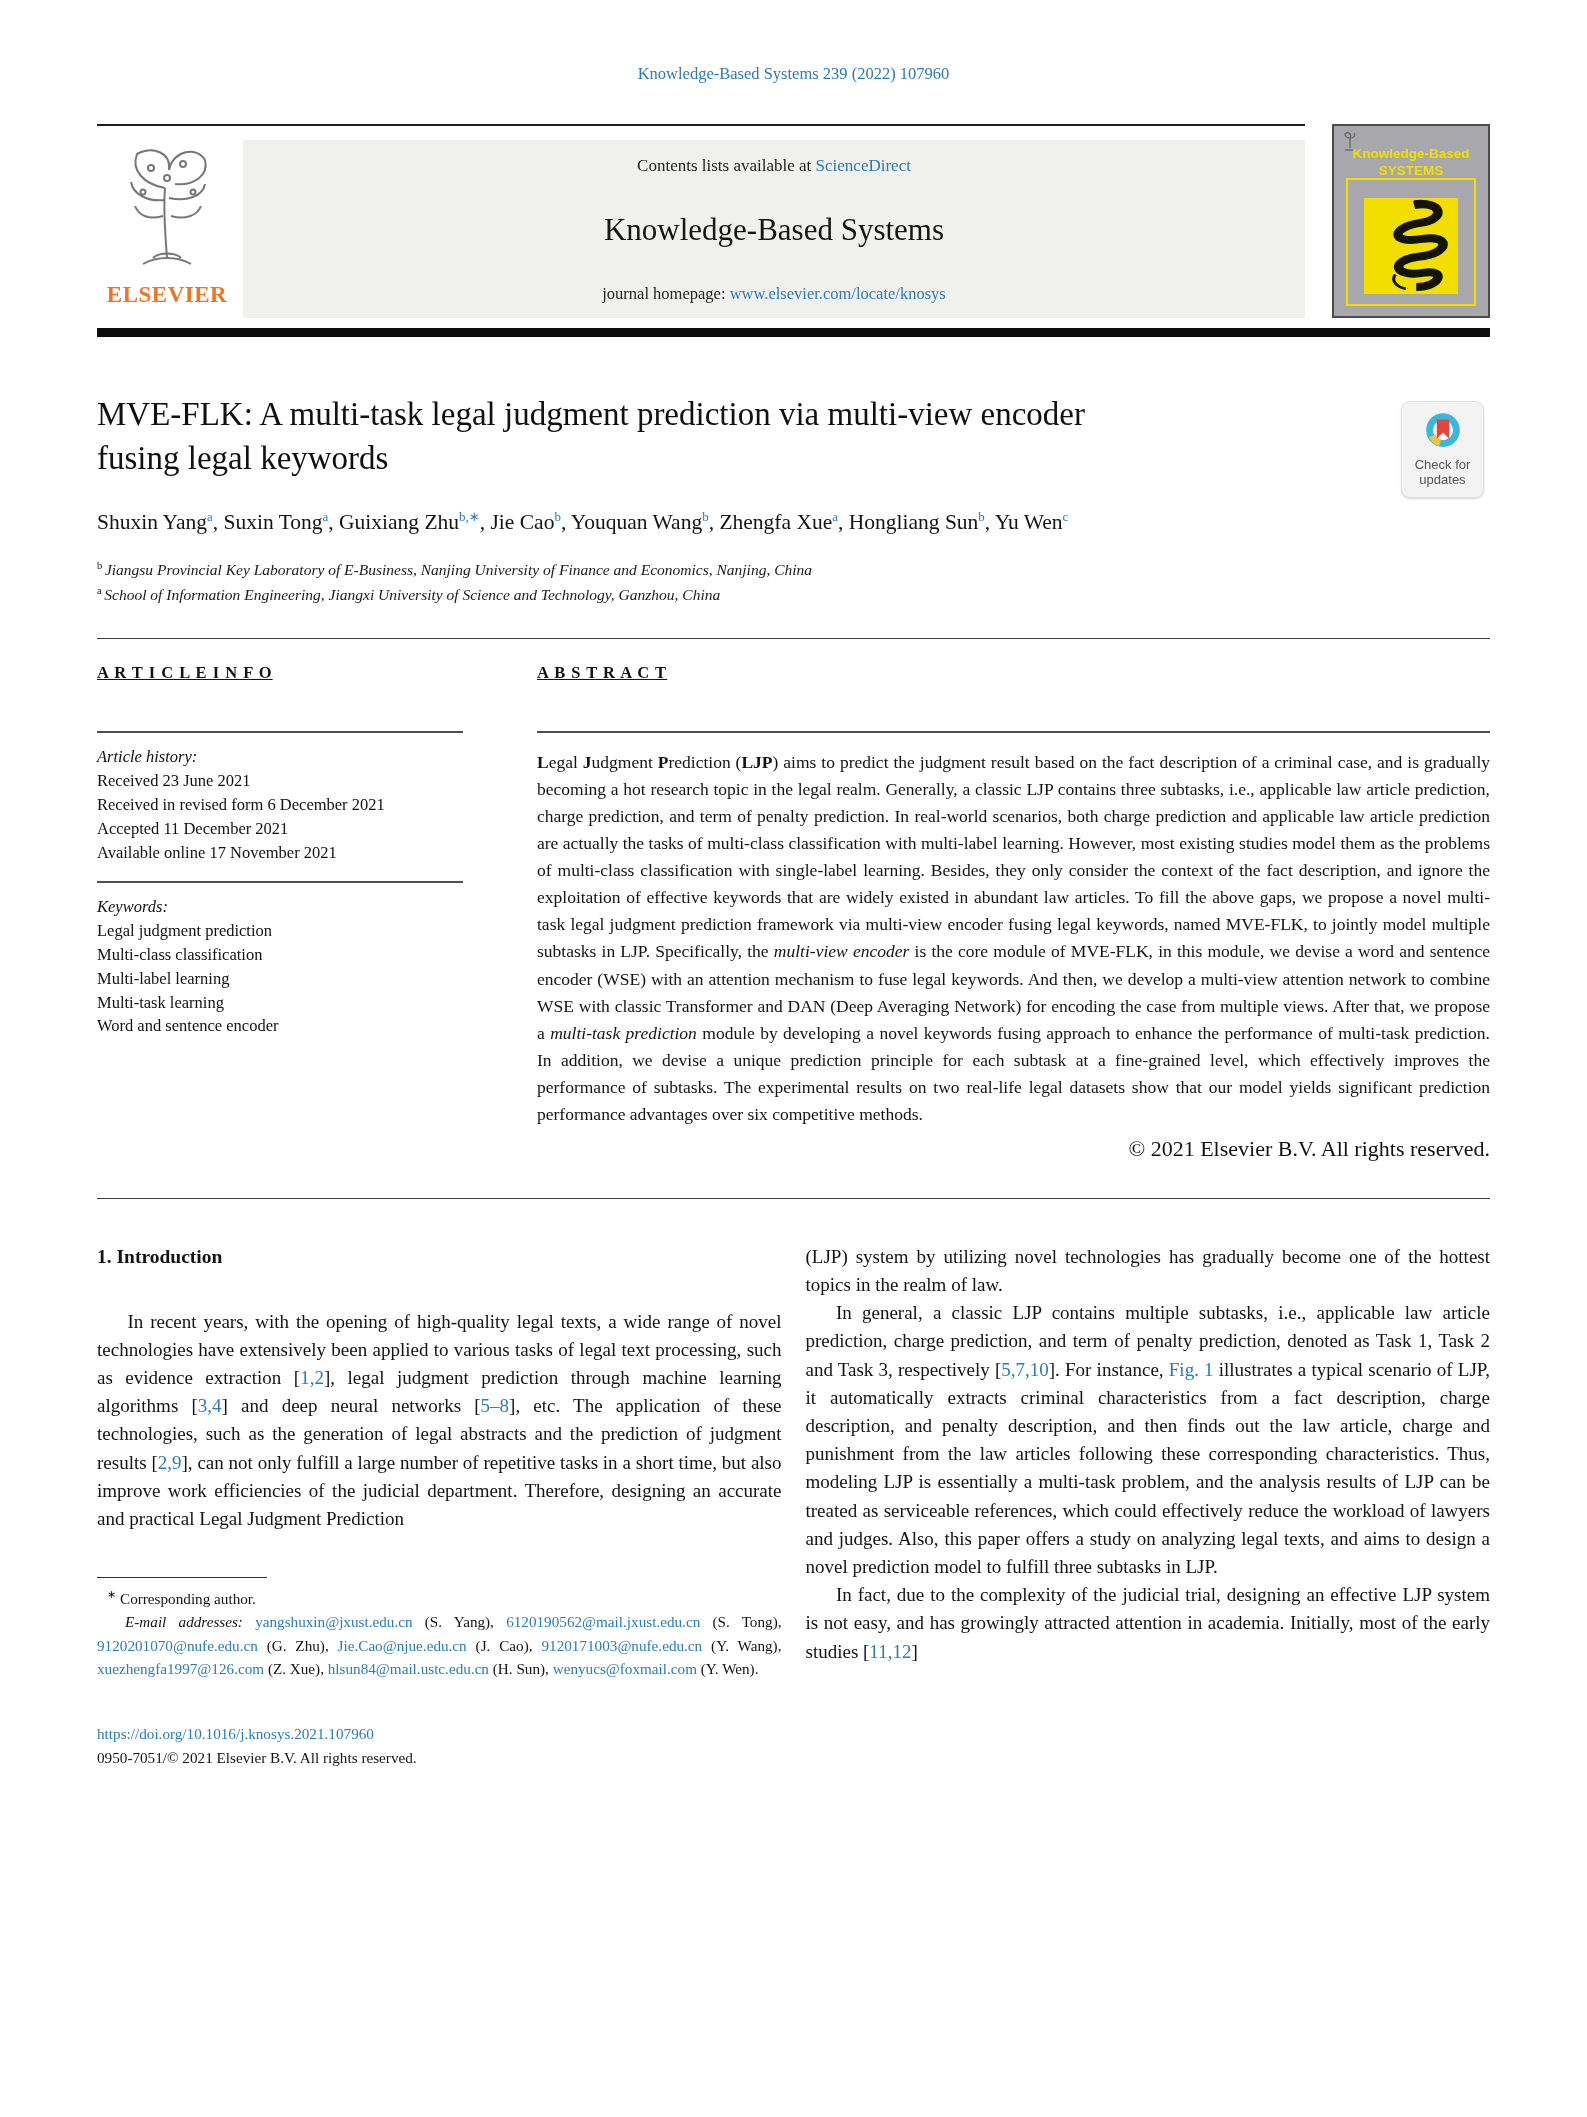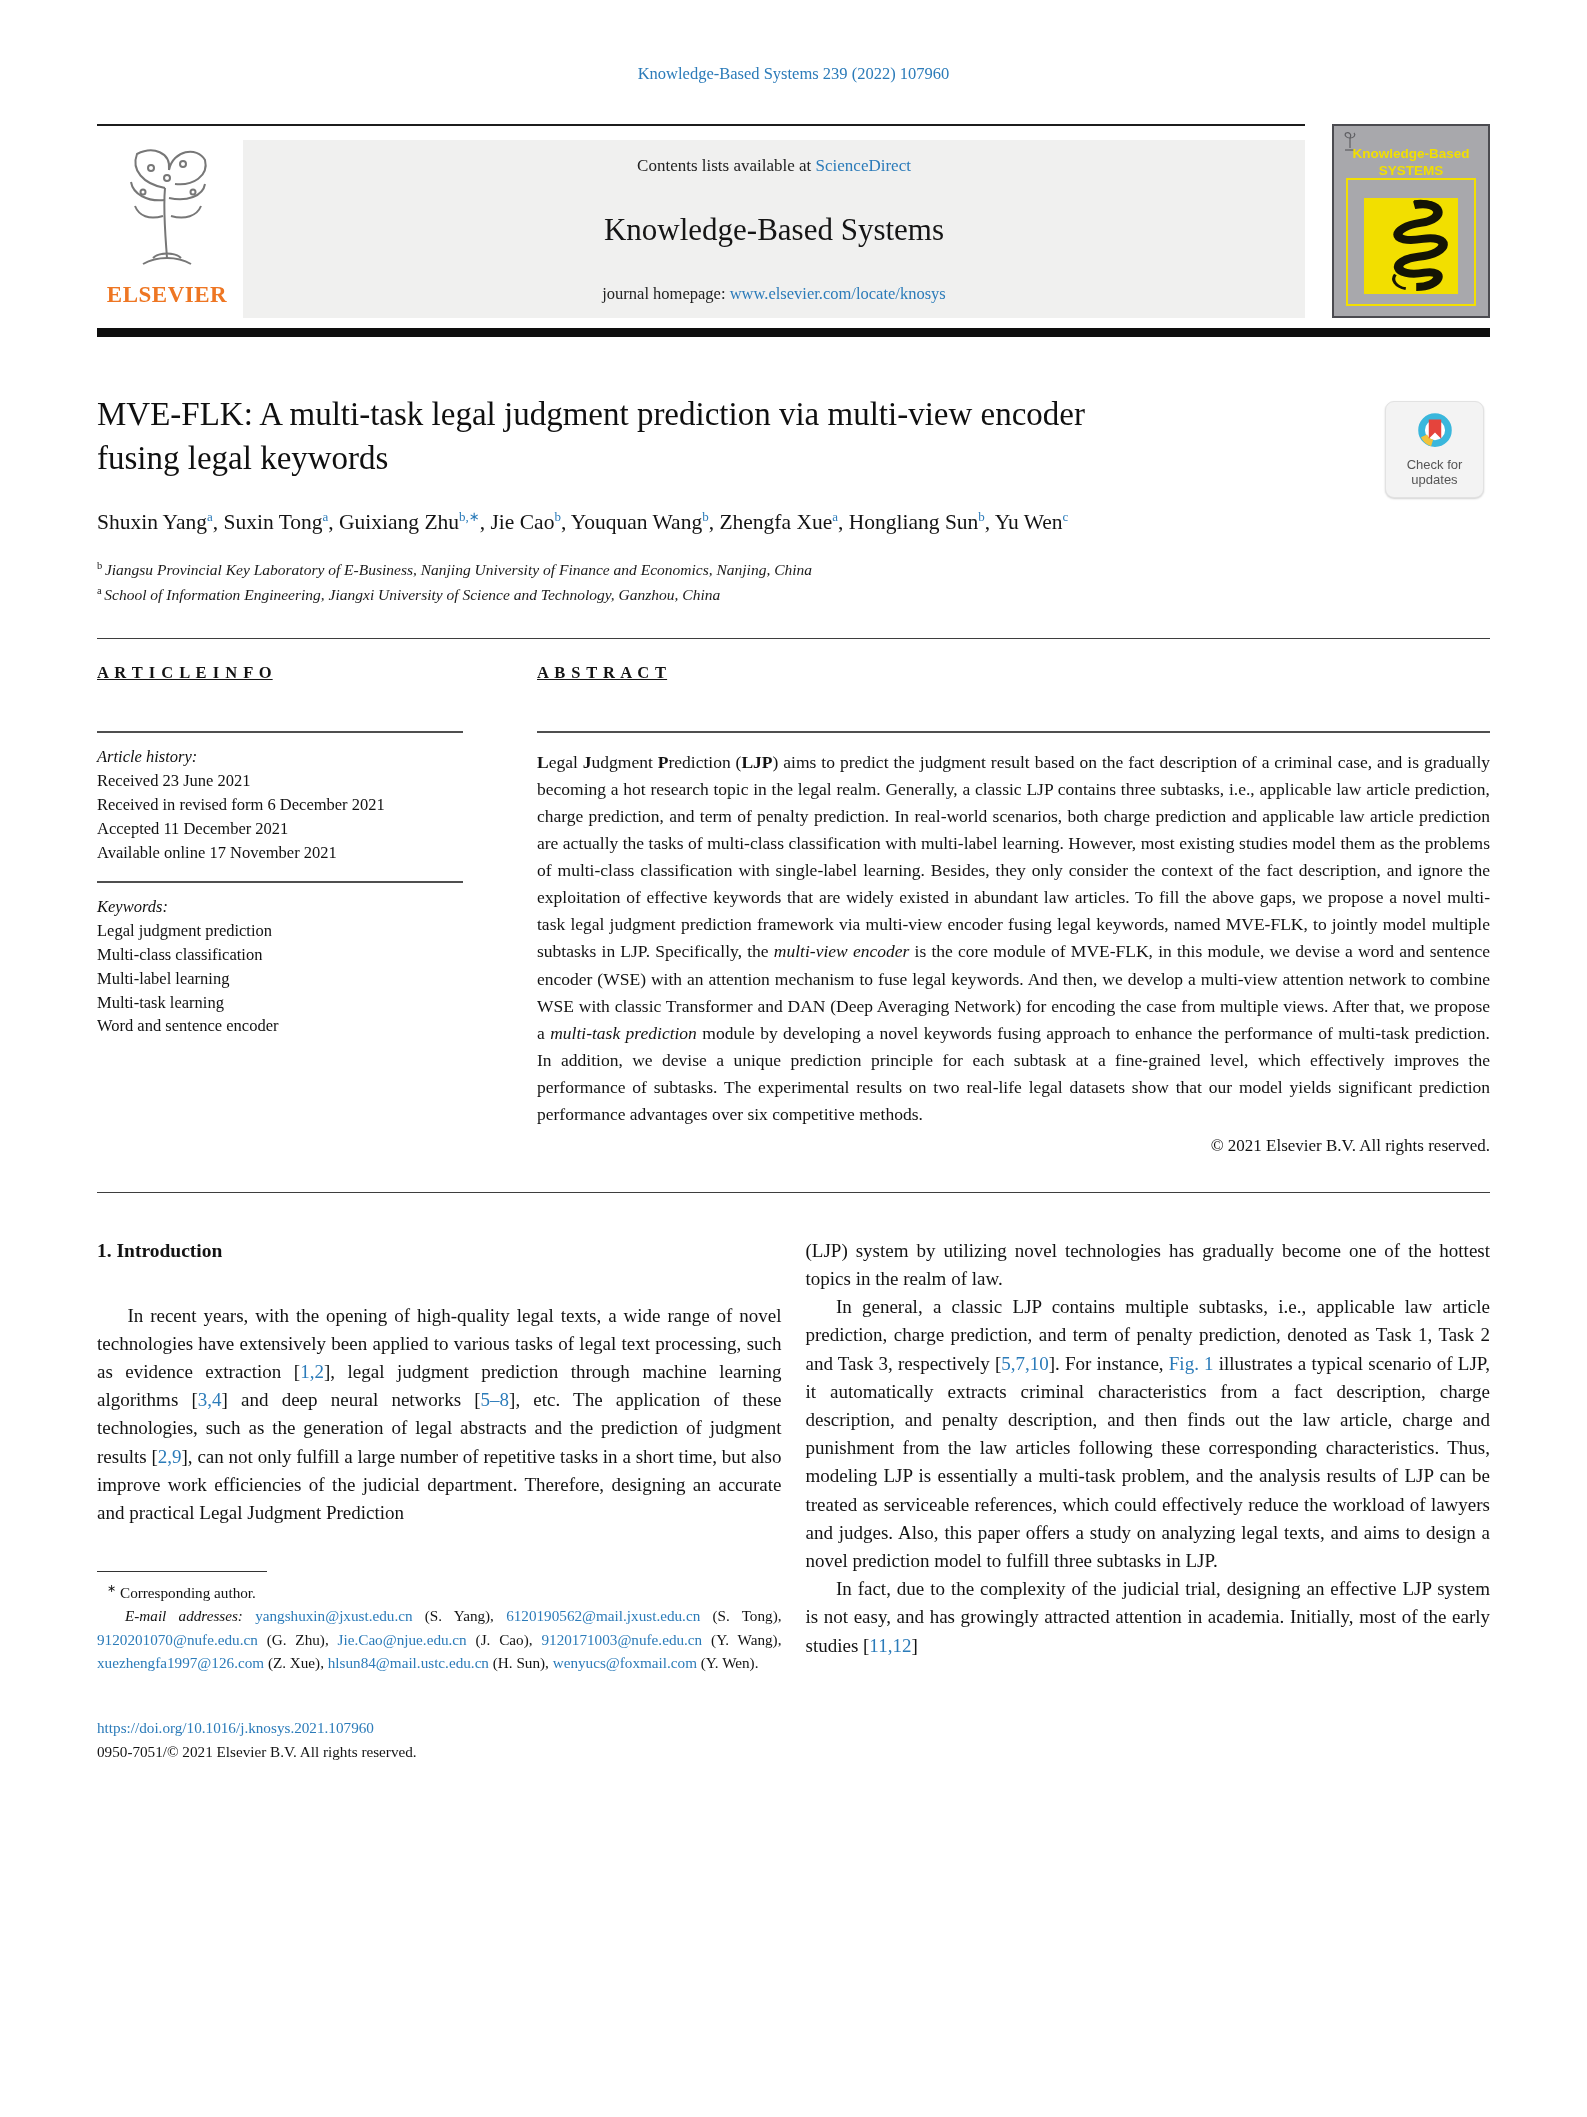--- a/index.html
+++ b/index.html
@@ -33,21 +33,21 @@
     font-family:"Liberation Sans", sans-serif; margin-top:14px; position:relative; z-index:2; }
   .cover-frame { position:absolute; left:12px; right:12px; top:52px; bottom:10px; border:2px solid #f2df00; }
   .cover-art { position:absolute; left:30px; right:30px; top:72px; bottom:22px; background:#f2df00; }
   .cover-mini-logo { position:absolute; top:6px; left:8px; }
 
   .black-bar { height:9px; background:#0e0e0e; margin-top:10px; }
 
   
   .title-block { position:relative; margin-top:56px; }
   .paper-title { font-size:33px; line-height:1.32; max-width:990px; font-weight:normal; color:#101010; }
-  .check-badge { position:absolute; top:8px; right:6px; width:99px; height:97px; background:#f3f3f3;
+  .check-badge { position:absolute; top:8px; right:6px; width:83px; height:97px; background:#f3f3f3;
     border:1px solid #e2e2e2; border-radius:9px; box-shadow:0 1px 2px rgba(0,0,0,.18);
     display:flex; flex-direction:column; align-items:center; padding-top:8px; cursor:pointer; }
   .check-badge-text { font-family:"Liberation Sans", sans-serif; font-size:13px; color:#555; line-height:1.15; text-align:center; margin-top:2px; }
 
   .authors { margin-top:26px; font-size:21.5px; max-width:1000px; line-height:1.5; color:#141414; }
   .authors sup { color:#2b7bb9; font-size:13px; }
   .affils { margin-top:20px; font-size:15.5px; line-height:1.6; color:#1a1a1a; }
   .affil-text { font-style:italic; }
   .affils sup { font-size:10.5px; font-style:normal; }
 
@@ -55,21 +55,21 @@
 
   
   .ia-grid { display:grid; grid-template-columns:366px 1fr; column-gap:74px; padding-top:24px; }
   .col-heading { font-size:16.5px; letter-spacing:1px; font-weight:bold; color:#141414;text-decoration:underline; }
   .sub-rule { border-top:2px solid #4f4f4f; margin-top:48px; margin-bottom:12px; }
   .sub-rule2 { border-top:2px solid #4f4f4f; margin-top:16px; margin-bottom:12px; }
   .info-label { font-style:italic; font-size:16.5px; line-height:1.45; }
   .info-item { font-size:16.5px; line-height:1.45; }
   .abstract-rule { border-top:2px solid #4f4f4f; margin-top:48px; margin-bottom:16px; }
   .abstract-text { font-size:17.5px; line-height:1.545; text-align:justify; color:#131313; }
-  .copyright { text-align:right; font-size:17px; margin-top:8px; }
+  .copyright { text-align:right; font-size:22px; margin-top:8px; }
 
   .seg-link { color:#2b7bb9; }
   .seg-b { font-weight:bold; }
   .seg-i { font-style:italic; }
 
   .bottom-rule { border-top:1.5px solid #3e3e3e; margin-top:36px; }
 
   
   .intro-grid { display:grid; grid-template-columns:1fr 1fr; column-gap:24px; margin-top:44px; }
   .intro-heading { font-size:19.5px; font-weight:bold; margin-bottom:36px; }

